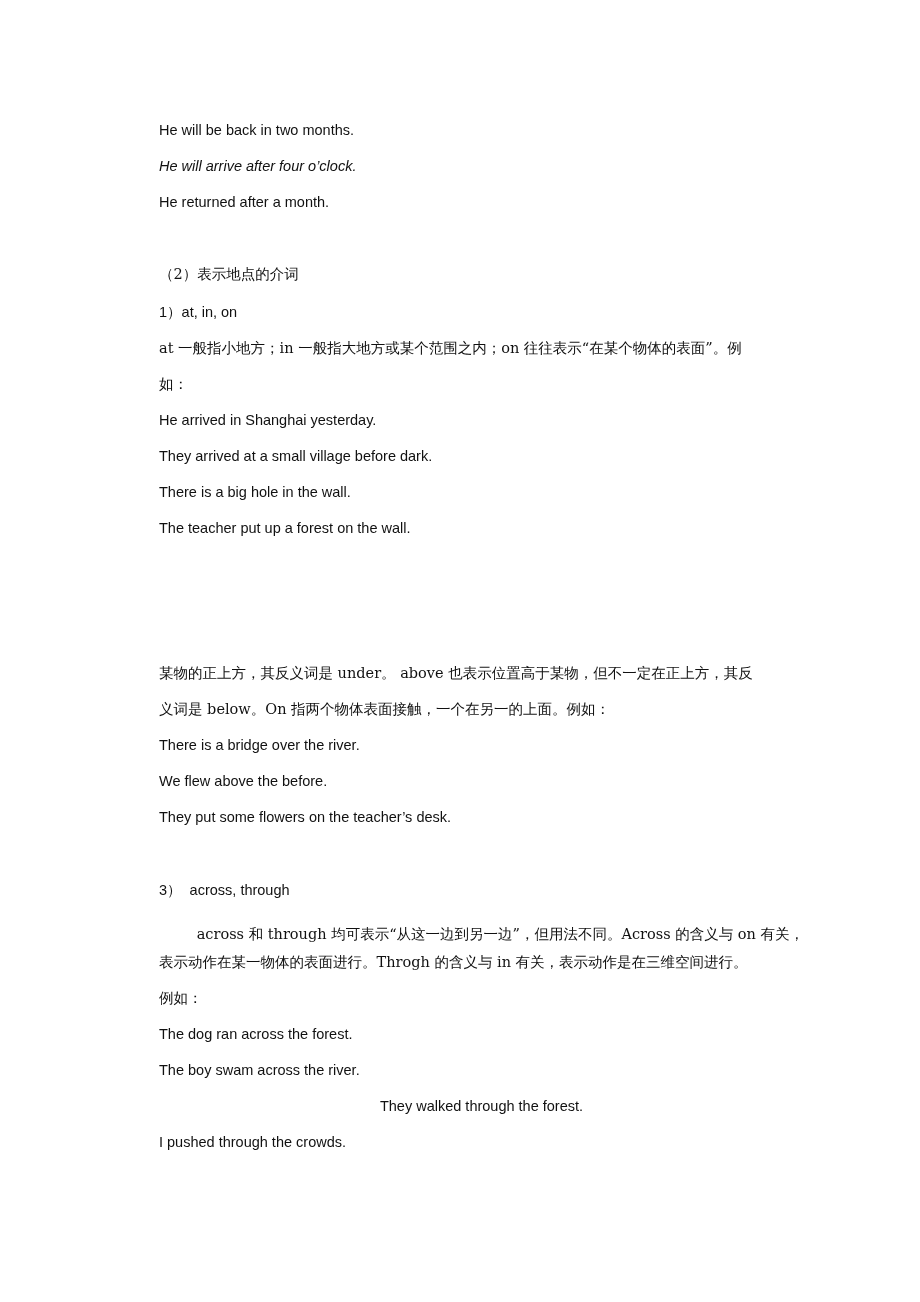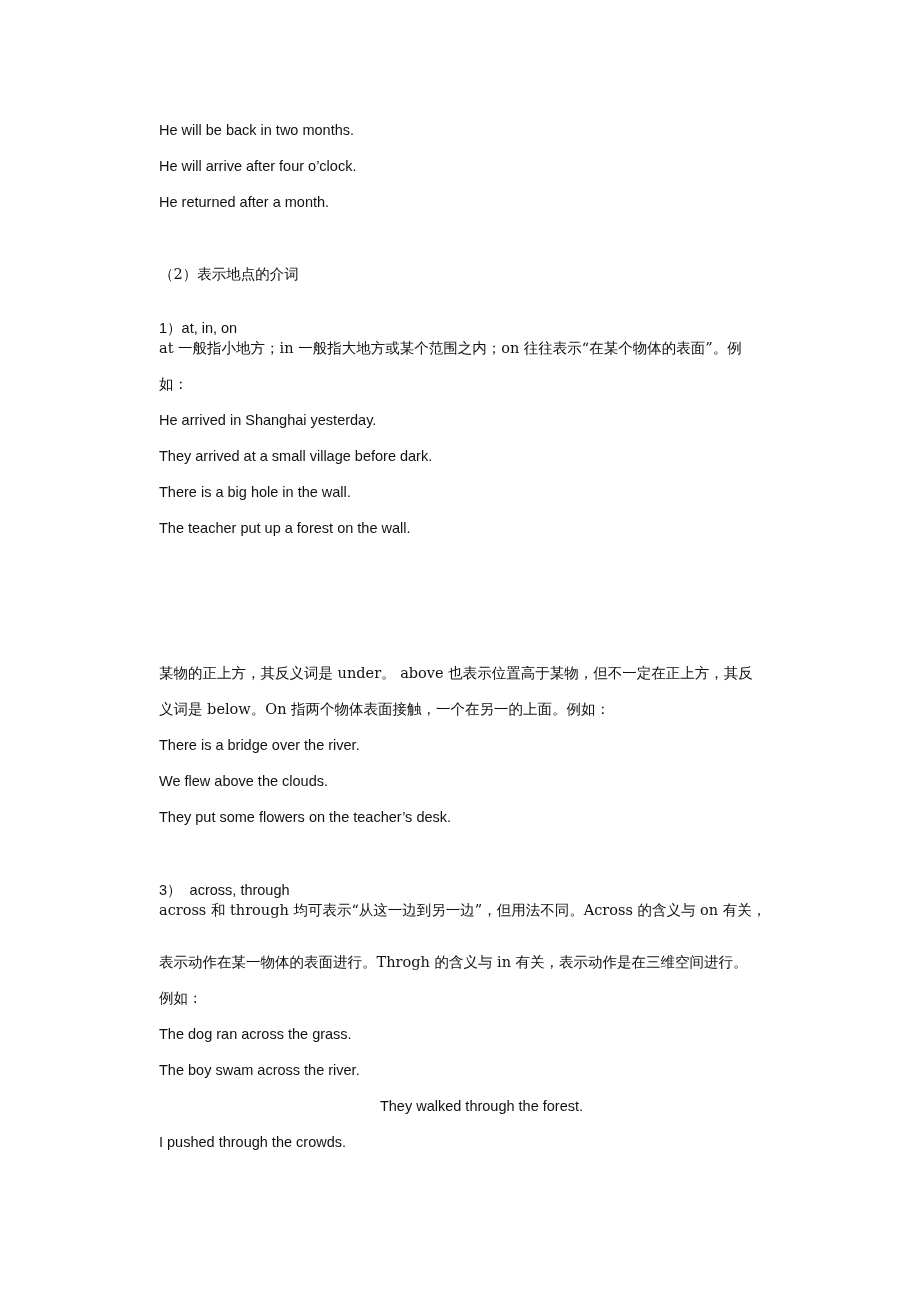--- a/index.html
+++ b/index.html
@@ -36,41 +36,41 @@
     .cn {
       font-family: "DejaVu Serif", "Liberation Serif", serif;
     }
   </style>
 </head>
 <body>
 
 <div class="page">
 
   <div class="line" style="top:120px;">He will be back in two months.</div>
-  <div class="line" style="top:156px;">He will arrive after four o’clock.</div>
+  <div class="line" style="top:156px;font-style:italic;">He will arrive after four o’clock.</div>
   <div class="line" style="top:192px;">He returned after a month.</div>
 
   <div class="line cn" style="top:264px;">（2）表示地点的介词</div>
 
-  <div class="line" style="top:318px;">1）at, in, on</div>
+  <div class="line" style="top:302px;">1）at, in, on</div>
   <div class="line cn" style="top:338px;">at 一般指小地方；in 一般指大地方或某个范围之内；on 往往表示“在某个物体的表面”。例</div>
   <div class="line cn" style="top:374px;">如：</div>
   <div class="line" style="top:410px;">He arrived in Shanghai yesterday.</div>
   <div class="line" style="top:446px;">They arrived at a small village before dark.</div>
   <div class="line" style="top:482px;">There is a big hole in the wall.</div>
   <div class="line" style="top:518px;">The teacher put up a forest on the wall.</div>
 
   <div class="line cn" style="top:663px;">某物的正上方，其反义词是 under。 above 也表示位置高于某物，但不一定在正上方，其反</div>
   <div class="line cn" style="top:699px;">义词是 below。On 指两个物体表面接触，一个在另一的上面。例如：</div>
   <div class="line" style="top:735px;">There is a bridge over the river.</div>
-  <div class="line" style="top:771px;">We flew above the clouds.</div>
+  <div class="line" style="top:771px;">We flew above the before.</div>
   <div class="line" style="top:807px;">They put some flowers on the teacher’s desk.</div>
 
   <div class="line" style="top:880px; white-space:pre;">3）  across, through</div>
-  <div class="line cn" style="top:900px;">across 和 through 均可表示“从这一边到另一边”，但用法不同。Across 的含义与 on 有关，</div>
+  <div class="line cn" style="top:924px;text-align:right;">across 和 through 均可表示“从这一边到另一边”，但用法不同。Across 的含义与 on 有关，</div>
   <div class="line cn" style="top:952px;">表示动作在某一物体的表面进行。Throgh 的含义与 in 有关，表示动作是在三维空间进行。</div>
   <div class="line cn" style="top:988px;">例如：</div>
-  <div class="line" style="top:1024px;">The dog ran across the grass.</div>
+  <div class="line" style="top:1024px;">The dog ran across the forest.</div>
   <div class="line" style="top:1060px;">The boy swam across the river.</div>
   <div class="line" style="top:1096px;text-align:center;">They walked through the forest.</div>
   <div class="line" style="top:1132px;">I pushed through the crowds.</div>
 
 </div>
 
 </body></html>

